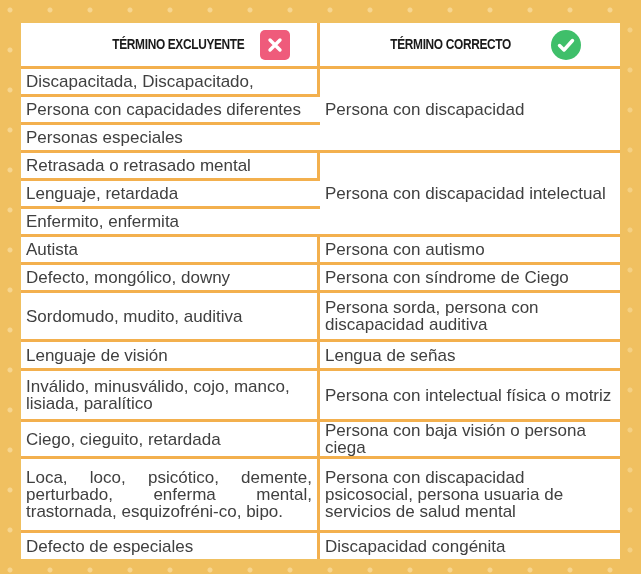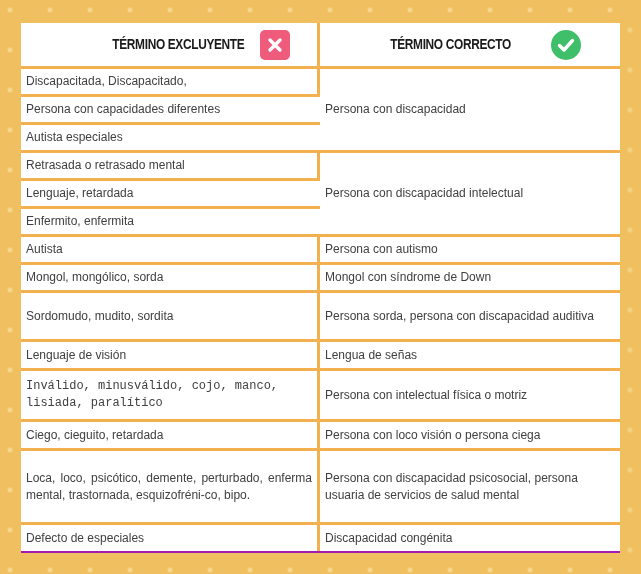--- a/index.html
+++ b/index.html
@@ -10,39 +10,39 @@
       radial-gradient(circle at 10px 10px, rgba(255,240,200,0.45) 0 2px, transparent 3px),
       radial-gradient(circle at 30px 30px, rgba(255,240,200,0.35) 0 2px, transparent 3px);
     background-size: 40px 40px;
     font-family: "Liberation Sans", sans-serif;
     position: relative;
   }
   .frame {
     position: absolute;
     left: 21px; top: 23px;
     width: 599px; height: 530px;
-    background: #a21caf;
+    background: #a3a3a3;
   }
   table.terms {
     position: absolute; left: 0; top: 0;
     width: 599px;
     border-collapse: separate;
     border-spacing: 0;
     table-layout: fixed;
   }
   col.c1 { width: 299px; }
   col.c2 { width: 300px; }
   th, td {
     background: #ffffff;
     border-right: 3px solid #f3b04e;
     border-bottom: 3px solid #f3b04e;
     padding: 0 5px;
     vertical-align: middle;
     color: #404040;
-    font-size: 12px;
+    font-size: 17px;
     line-height: 17px;
   }
   th:last-child, td:last-child { border-right: none; }
   tr:last-child td { border-bottom: none; }
   th {
     height: 43px;
     font-family: "Liberation Sans", sans-serif;
     font-weight: bold;
     font-size: 14px;
     color: #1a1a1a;
@@ -68,21 +68,21 @@
     display: inline-flex; align-items: center; justify-content: center;
   }
   .icon-check {
     width: 30px; height: 30px; border-radius: 50%;
     background: #3fbf6a;
     display: inline-flex; align-items: center; justify-content: center;
   }
   td.h25 { height: 25px; }
   td.h26 { height: 26px; }
   td.h46 { height: 46px; }
-  td.h48 { height: 48px; font-family: Liberation Mono, monospace; }
+  td.h48 { height: 48px; }
   td.h71 { height: 71px; }
   td.left { text-align: left; }
   td.just { text-align: justify; }
 </style>
 </head>
 <body>
 
 <div class="frame">
   <table class="terms">
     <colgroup>
@@ -116,62 +116,62 @@
     <tbody>
 
       <tr>
         <td class="h25 left">Discapacitada, Discapacitado,</td>
         <td class="left" rowspan="3">Persona con discapacidad</td>
       </tr>
       <tr>
         <td class="h25 left">Persona con capacidades diferentes</td>
       </tr>
       <tr>
-        <td class="h25 left">Autista especiales</td>
+        <td class="h25 left">Personas especiales</td>
       </tr>
 
       <tr>
         <td class="h25 left">Retrasada o retrasado mental</td>
         <td class="left" rowspan="3">Persona con discapacidad intelectual</td>
       </tr>
       <tr>
         <td class="h25 left">Lenguaje, retardada</td>
       </tr>
       <tr>
         <td class="h25 left">Enfermito, enfermita</td>
       </tr>
 
       <tr>
         <td class="h25 left">Autista</td>
         <td class="left">Persona con autismo</td>
       </tr>
 
       <tr>
-        <td class="h25 left">Mongol, mongólico, sorda</td>
-        <td class="left">Mongol con síndrome de Down</td>
+        <td class="h25 left">Defecto, mongólico, downy</td>
+        <td class="left">Persona con síndrome de Ciego</td>
       </tr>
 
       <tr>
-        <td class="h46 left">Sordomudo, mudito, sordita</td>
+        <td class="h46 left">Sordomudo, mudito, auditiva</td>
         <td class="left">Persona sorda, persona con discapacidad auditiva</td>
       </tr>
 
       <tr>
         <td class="h26 left">Lenguaje de visión</td>
         <td class="left">Lengua de señas</td>
       </tr>
 
       <tr>
         <td class="h48 left">Inválido, minusválido, cojo, manco, lisiada, paralítico</td>
         <td class="left">Persona con intelectual física o motriz</td>
       </tr>
 
       <tr>
         <td class="h26 left">Ciego, cieguito, retardada</td>
-        <td class="left">Persona con loco visión o persona ciega</td>
+        <td class="left">Persona con baja visión o persona ciega</td>
       </tr>
 
       <tr>
         <td class="h71 just">Loca, loco, psicótico, demente, perturbado, enferma mental, trastornada, esquizofréni-co, bipo.</td>
         <td class="left">Persona con discapacidad psicosocial, persona usuaria de servicios de salud mental</td>
       </tr>
 
       <tr>
         <td class="h26 left">Defecto de especiales</td>
         <td class="left">Discapacidad congénita</td>

